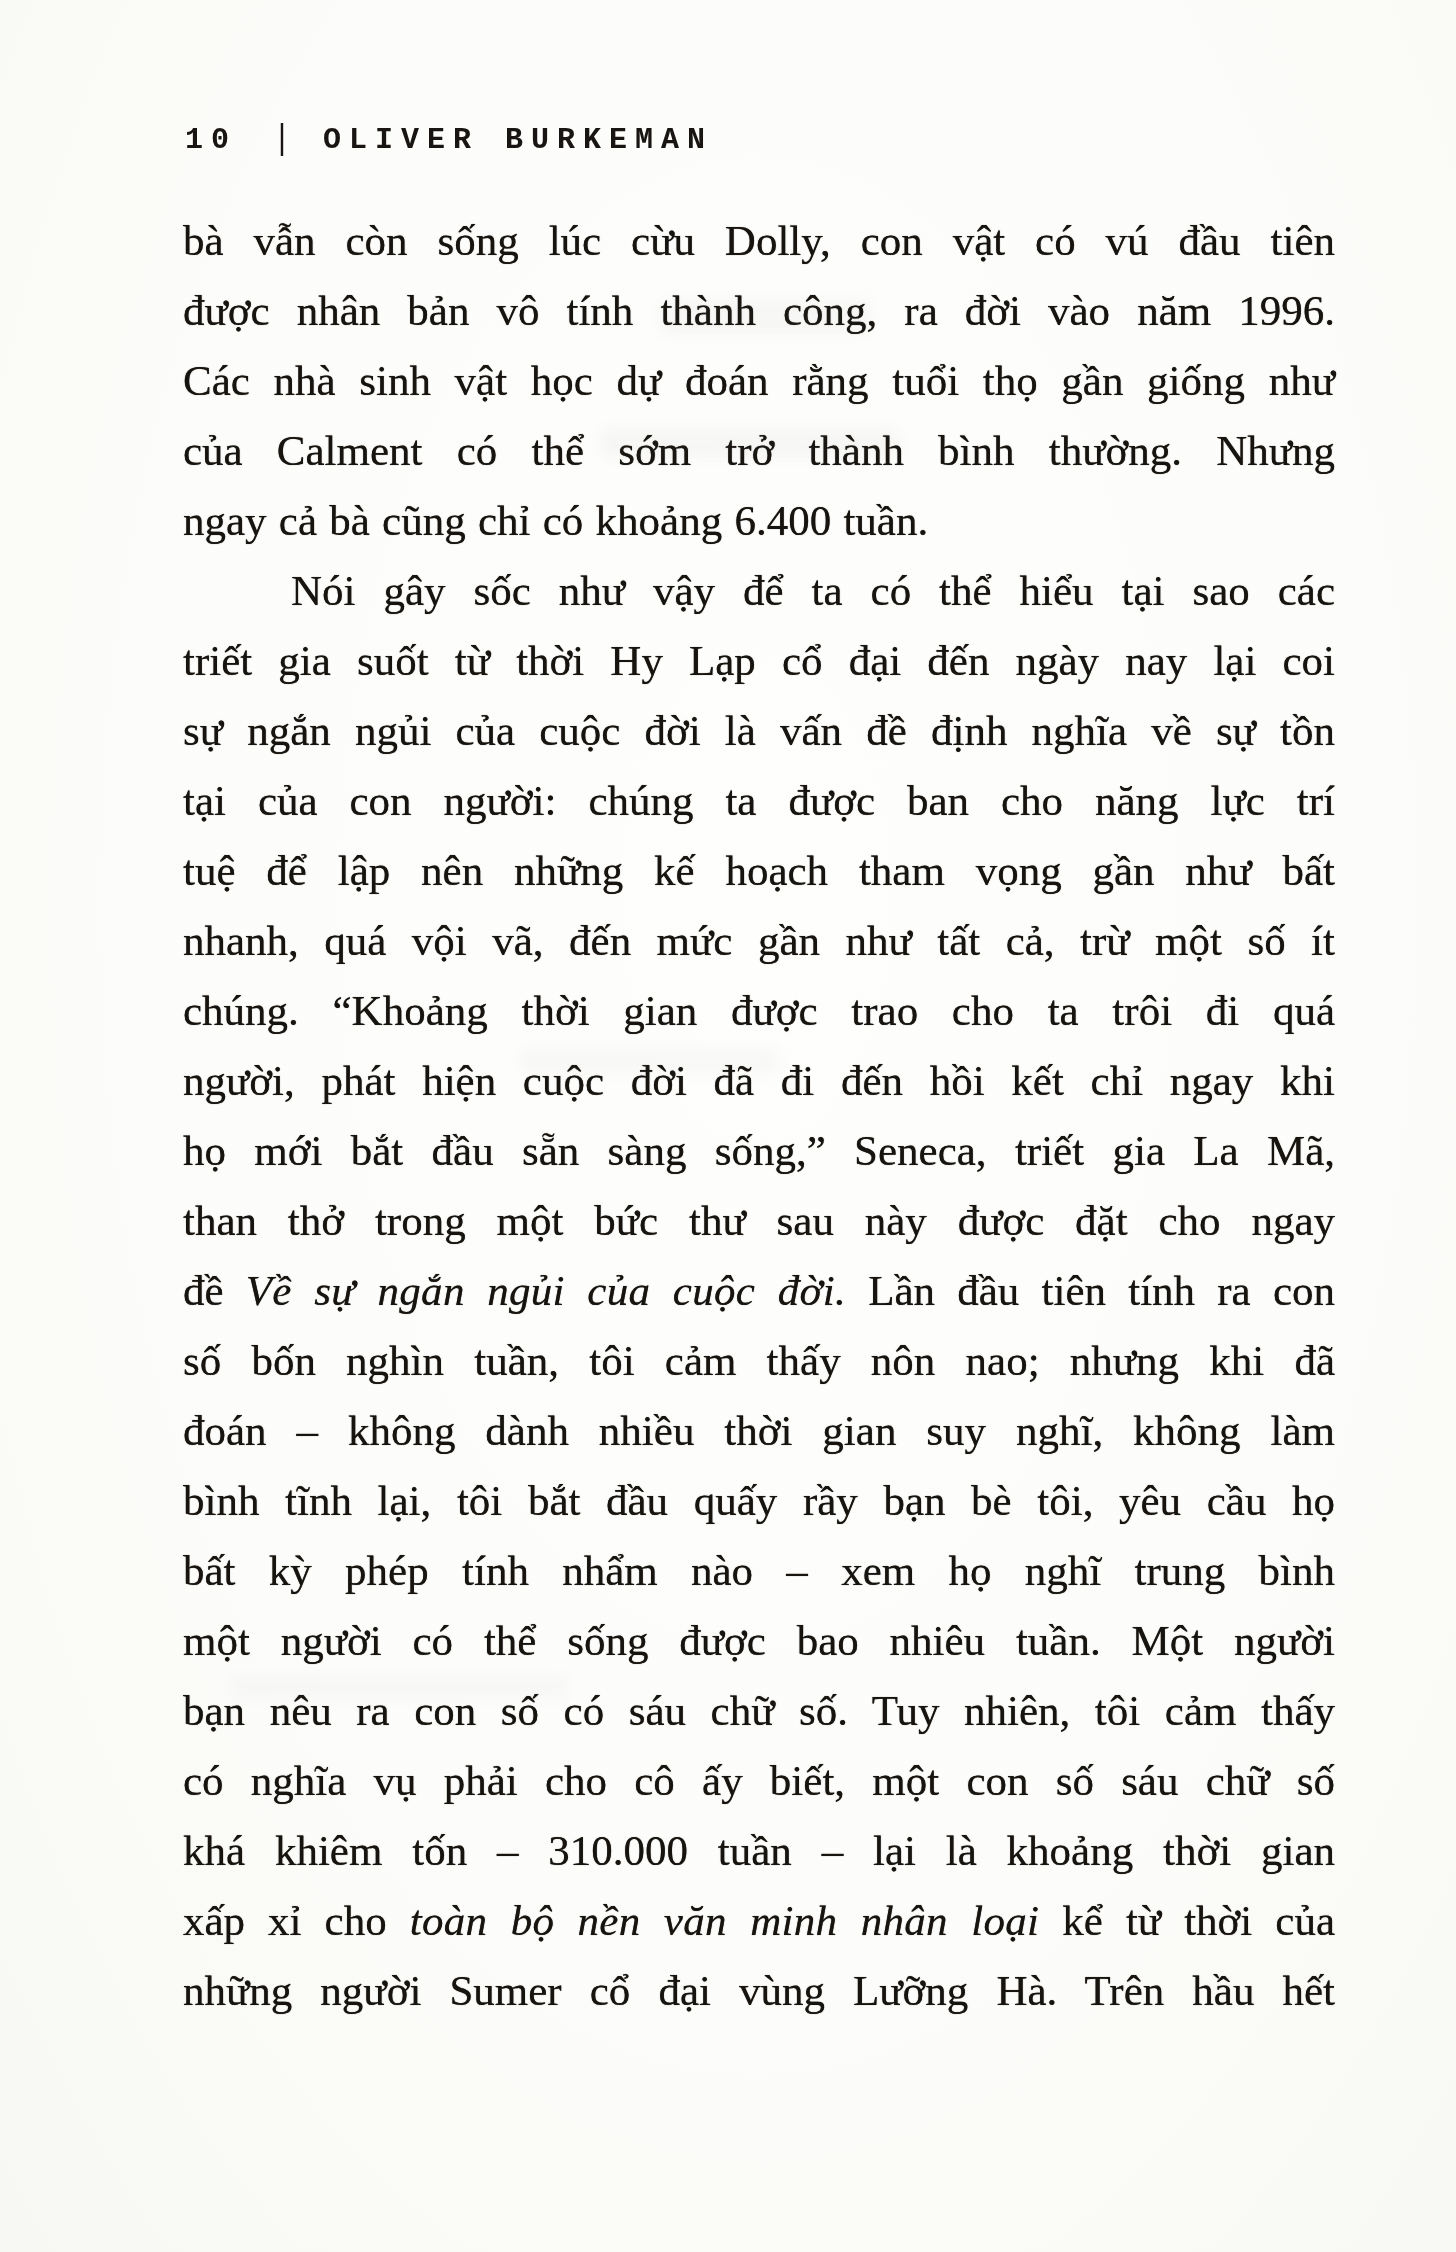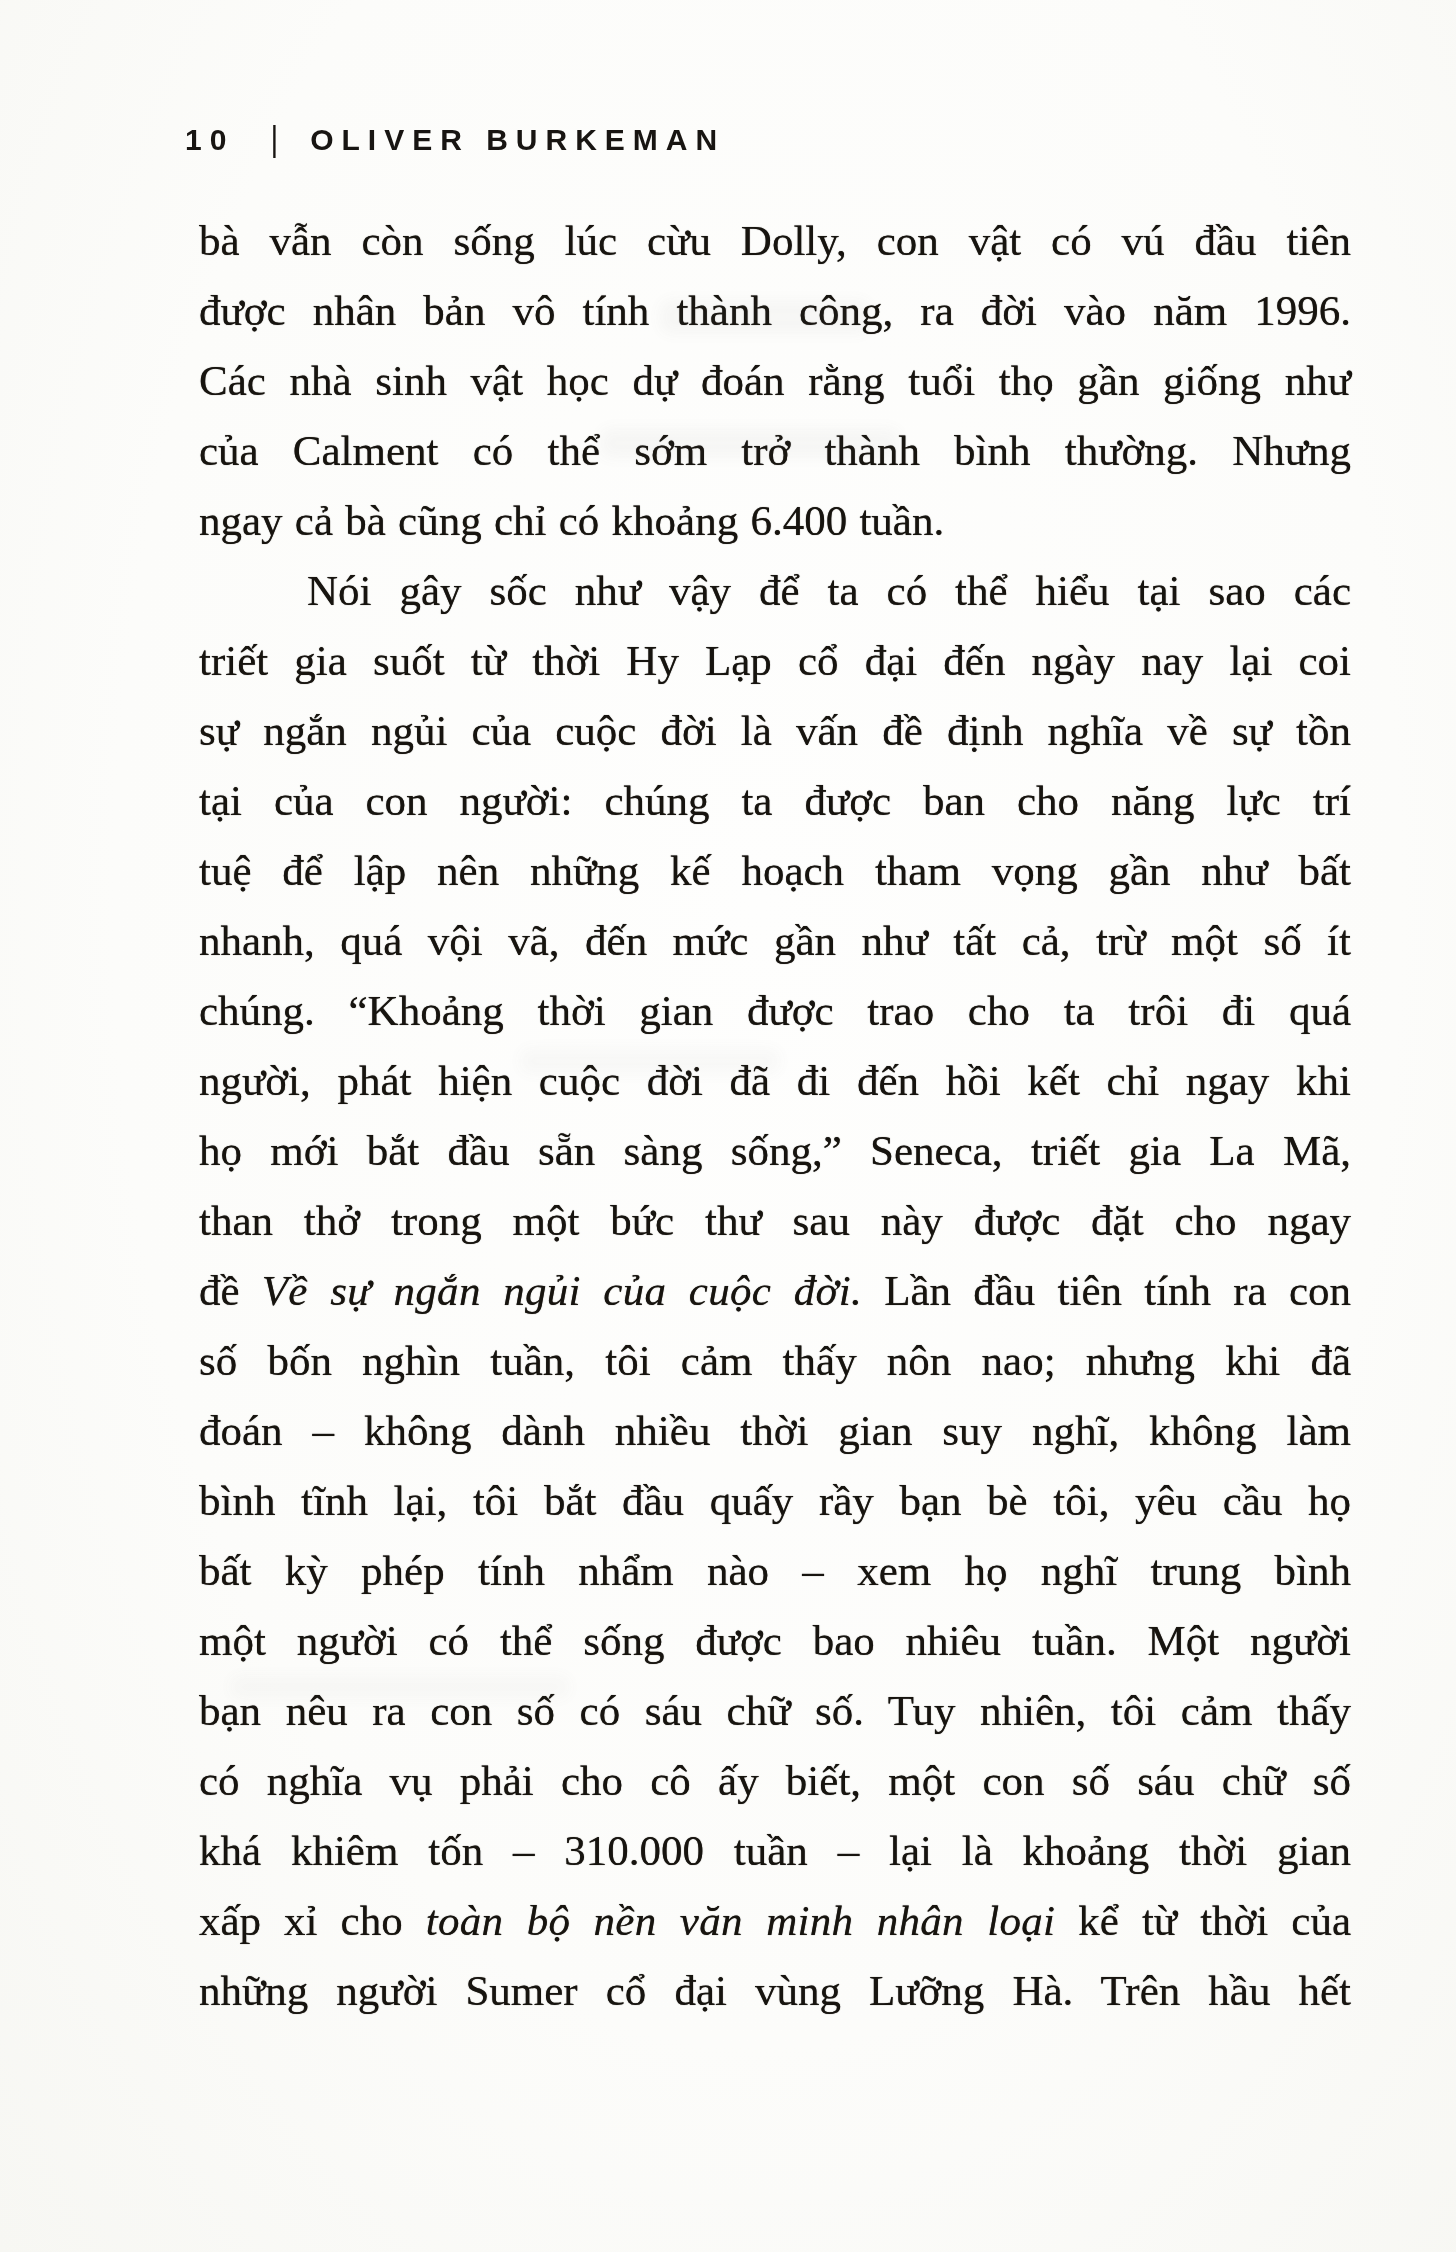--- a/index.html
+++ b/index.html
@@ -16,32 +16,32 @@
     overflow: hidden;
     color: #17140f;
   }
   
   .running-header {
     position: absolute;
     left: 185px;
     top: 123px;
     display: flex;
     align-items: center;
-    font-family: Liberation Sans, sans-serif;
+    font-family: Liberation Mono, monospace;
     font-weight: 700;
     font-size: 30px;
     letter-spacing: 8px;
     color: #181512;
   }
   .running-header .pagenum { margin-right: 36px; }
   .running-header .sep { margin-right: 24px; font-weight: 400; transform: scaleY(1.15); }
   
   .body-text {
     position: absolute;
-    left: 199px;
+    left: 183px;
     top: 206px;
     width: 1152px;
     font-family: "Liberation Serif", serif;
     font-size: 43px;
     line-height: 70px;
     text-shadow: 0 0 0.8px rgba(23, 20, 15, 0.85);
     word-spacing: 1.5px;
   }
   .line {
     height: 70px;

